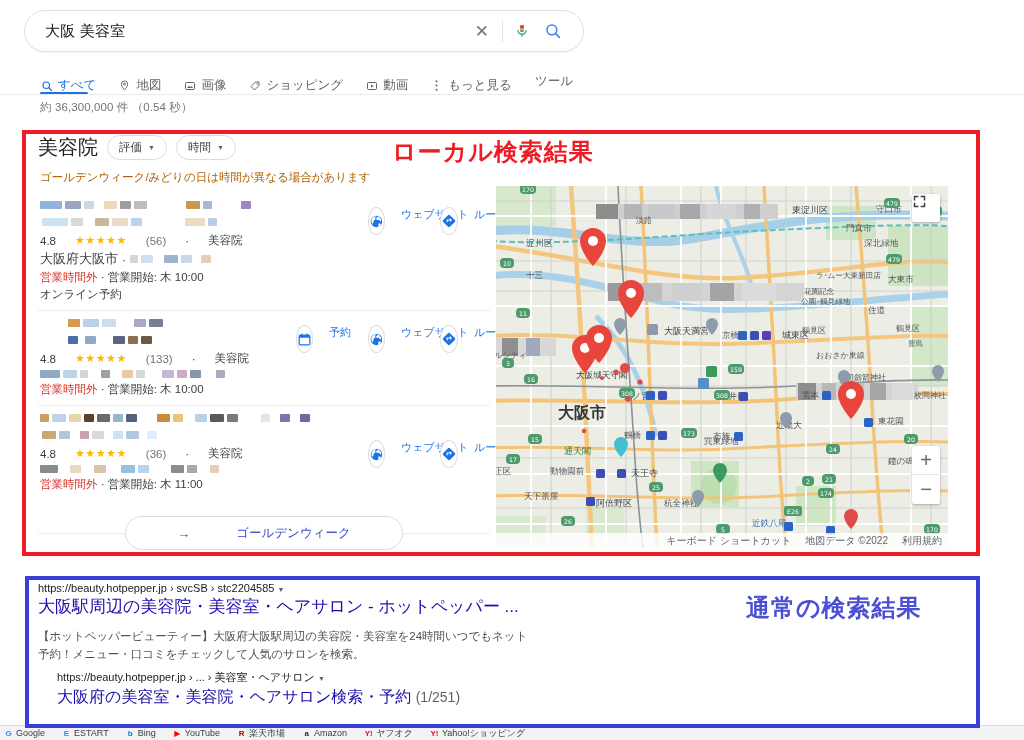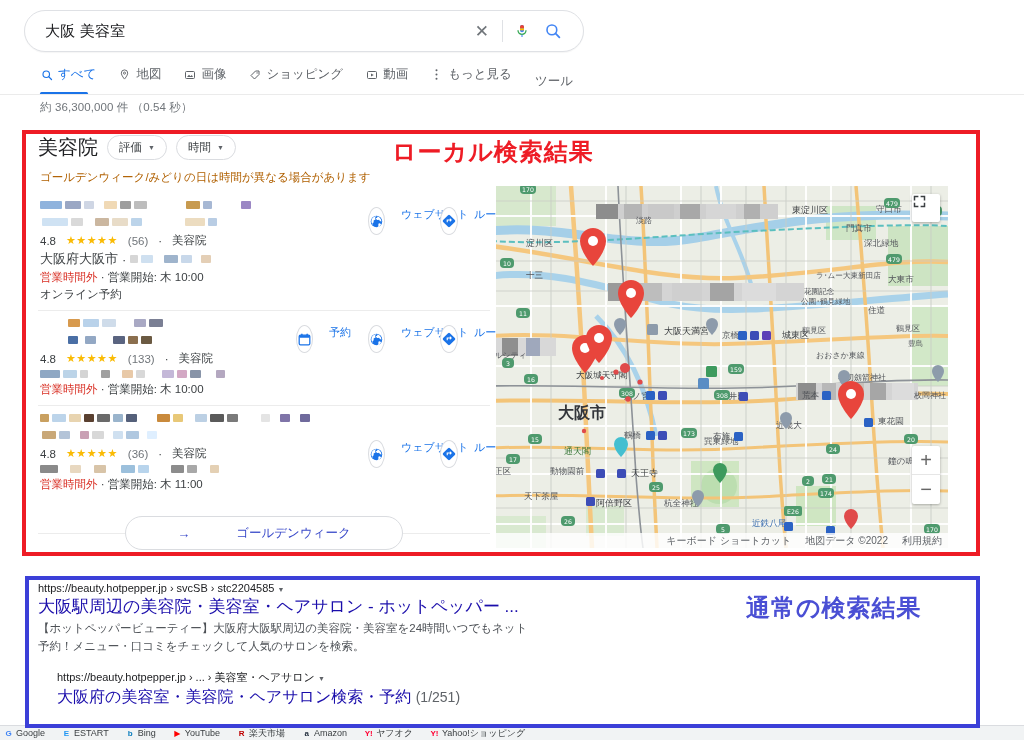--- a/index.html
+++ b/index.html
@@ -27,21 +27,21 @@
     letter-spacing:0.2px;
   }
   .sb-clear {
     font-size:17px; color:#70757a; cursor:pointer; padding:0 9px;
     line-height:1; font-weight:300;
   }
   .sb-divider { width:1px; height:22px; background:#dfe1e5; margin:0 4px; }
   .sb-icon { padding:0 7px; display:flex; align-items:center; cursor:pointer; }
 
   
-  .tabs { position:absolute; left:40px; top:66px; display:flex; align-items:flex-start; height:30px; }
+  .tabs { position:absolute; left:40px; top:66px; display:flex; align-items:flex-end; height:30px; }
   .tab {
     display:flex; align-items:center; gap:5px; margin-right:22px;
     font-size:12.5px; color:#5f6368; cursor:pointer; white-space:nowrap;
     padding-bottom:2px;
   }
   .tab.active { color:#1a73e8; }
   .tab .tglyph { display:inline-flex; width:13px; height:13px; align-items:center; justify-content:center; }
   .tab-underline {
     position:absolute; left:40px; top:92px; width:48px; height:3px;
     background:#1a73e8; border-radius:2px;
@@ -86,21 +86,21 @@
   }
   .chip .caret { font-size:7px; color:#5f6368; }
   .lp-notice { font-size:11.5px; color:#b06000; margin:9px 0 8px 2px; }
 
   .lp-item { position:relative; padding:8px 0 8px 2px; min-height:74px; }
   .lp-item + .lp-item { border-top:1px solid #ececec; }
   .lp-name-blur { display:flex; gap:3px; align-items:flex-start; flex-wrap:wrap; height:22px; margin-bottom:3px; }
   .bk { display:inline-block; height:8px; border-radius:1px; }
   .blurline { display:flex; gap:3px; align-items:center; height:12px; }
 
-  .lp-rating { font-size:11.5px; color:#3c4043; display:flex; align-items:center; gap:10px; }
+  .lp-rating { font-size:11.5px; color:#3c4043; display:flex; align-items:center; gap:19px; }
   .stars { color:#fabb05; font-size:11px; letter-spacing:0.5px; }
   .lp-reviews { color:#70757a; }
   .lp-addr { font-size:13px; color:#3c4043; display:flex; align-items:center; gap:4px; margin-top:2px; }
   .lp-hours { font-size:11.5px; margin-top:2px; }
   .lp-closed { color:#d93025; }
   .lp-open-at { color:#3c4043; }
   .lp-booking { font-size:11.5px; color:#3c4043; margin-top:2px; }
 
   .lp-actions { position:absolute; right:4px; top:14px; display:flex; gap:26px; }
   .act { width:46px; display:flex; flex-direction:row; align-items:flex-start; gap:16px; cursor:pointer; }
@@ -146,21 +146,21 @@
     font-size:10px; color:#5f6368;
   }
   .map-footer span { cursor:pointer; white-space:nowrap; }
 
   
   .organic { position:absolute; left:38px; top:582px; width:520px; }
   .org-url { font-size:11px; color:#202124; margin-bottom:2px; }
   .org-url .caret { color:#5f6368; font-size:7px; }
   .org-title {
     font-size:17px; color:#1a0dab; line-height:1.3; cursor:pointer;
-    font-weight:400; margin-bottom:2px;
+    font-weight:400; margin-bottom:10px;
   }
   .org-snippet { font-size:11.5px; color:#4d5156; line-height:1.55; max-width:498px; }
   .organic2 { position:absolute; left:57px; top:670px; width:520px; }
   .org-title2 { font-size:16px; color:#1a0dab; cursor:pointer; }
   .org-title2 .frac { color:#5f6368; font-size:14px; }
 
   
   .bookmarks {
     position:absolute; left:0; bottom:0; width:1024px; height:15px;
     background:#f1f3f4; display:flex; align-items:center; padding-left:4px;

